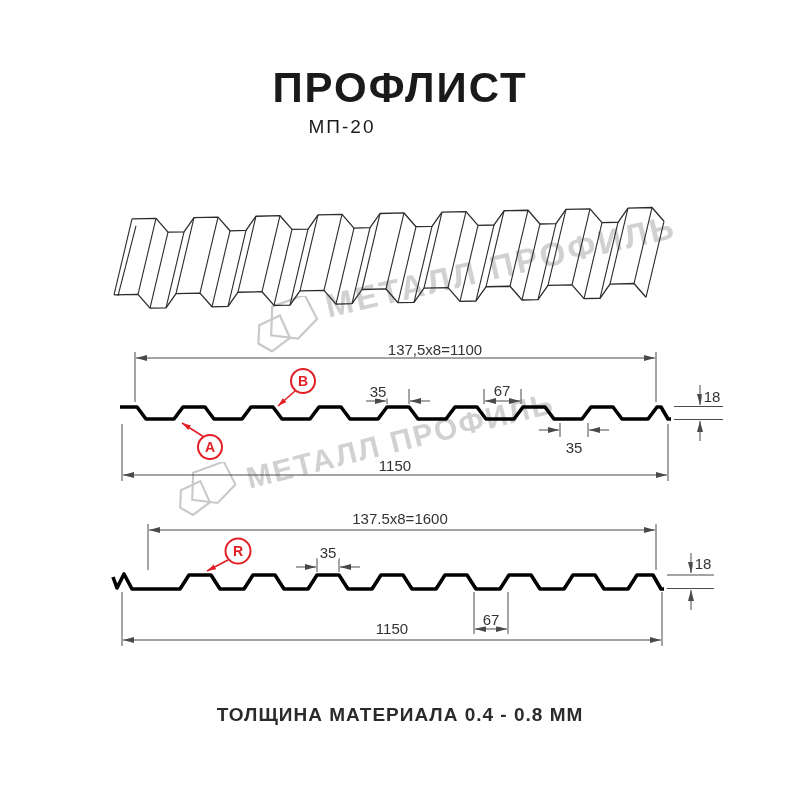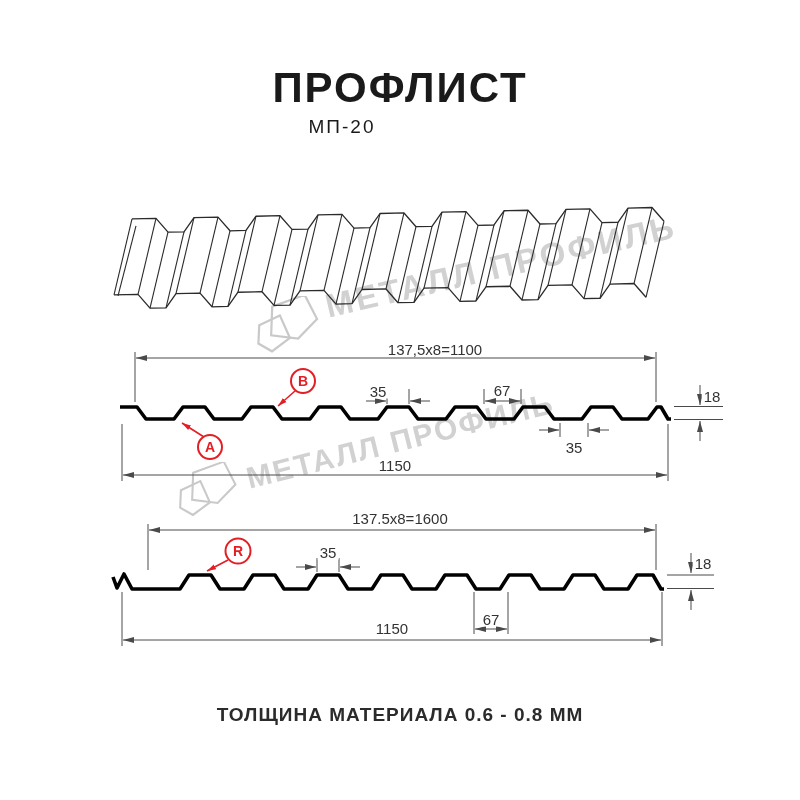--- a/index.html
+++ b/index.html
@@ -196,14 +196,14 @@
   <div class="ptlabel" style="left:210px;top:447px;">A</div>
   <div class="ptlabel" style="left:303px;top:381px;">B</div>
 
   <div class="dimtext" style="left:400px;top:518px;">137.5x8=1600</div>
   <div class="dimtext" style="left:328px;top:552px;">35</div>
   <div class="dimtext" style="left:491px;top:619px;">67</div>
   <div class="dimtext" style="left:703px;top:563px;">18</div>
   <div class="dimtext" style="left:392px;top:628px;">1150</div>
   <div class="ptlabel" style="left:238px;top:551px;">R</div>
 
-  <div class="footer">ТОЛЩИНА МАТЕРИАЛА 0.6 - 0.8 ММ</div>
+  <div class="footer">ТОЛЩИНА МАТЕРИАЛА 0.4 - 0.8 ММ</div>
 </div>
 
 </body></html>

